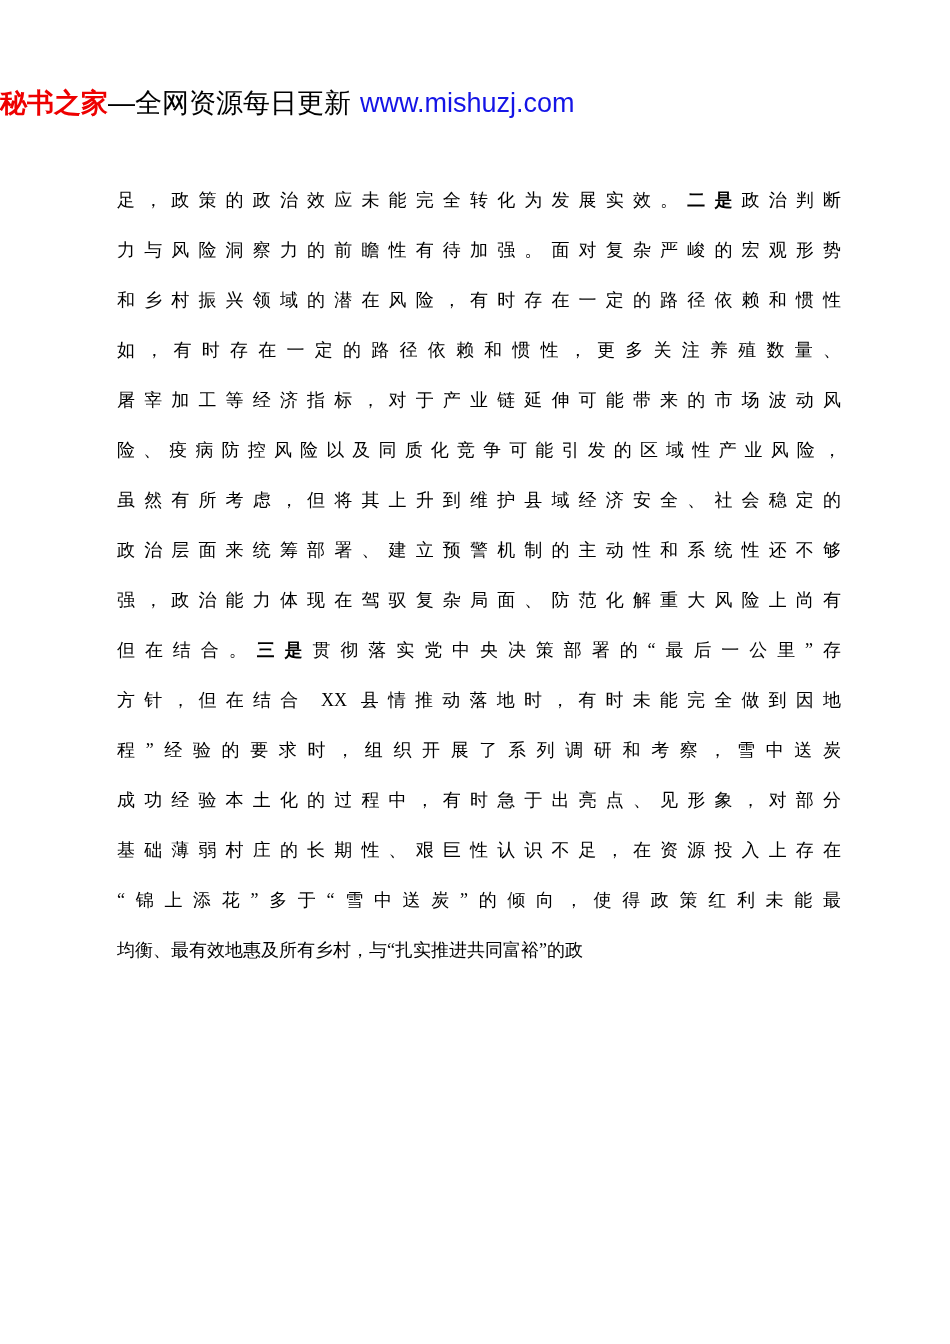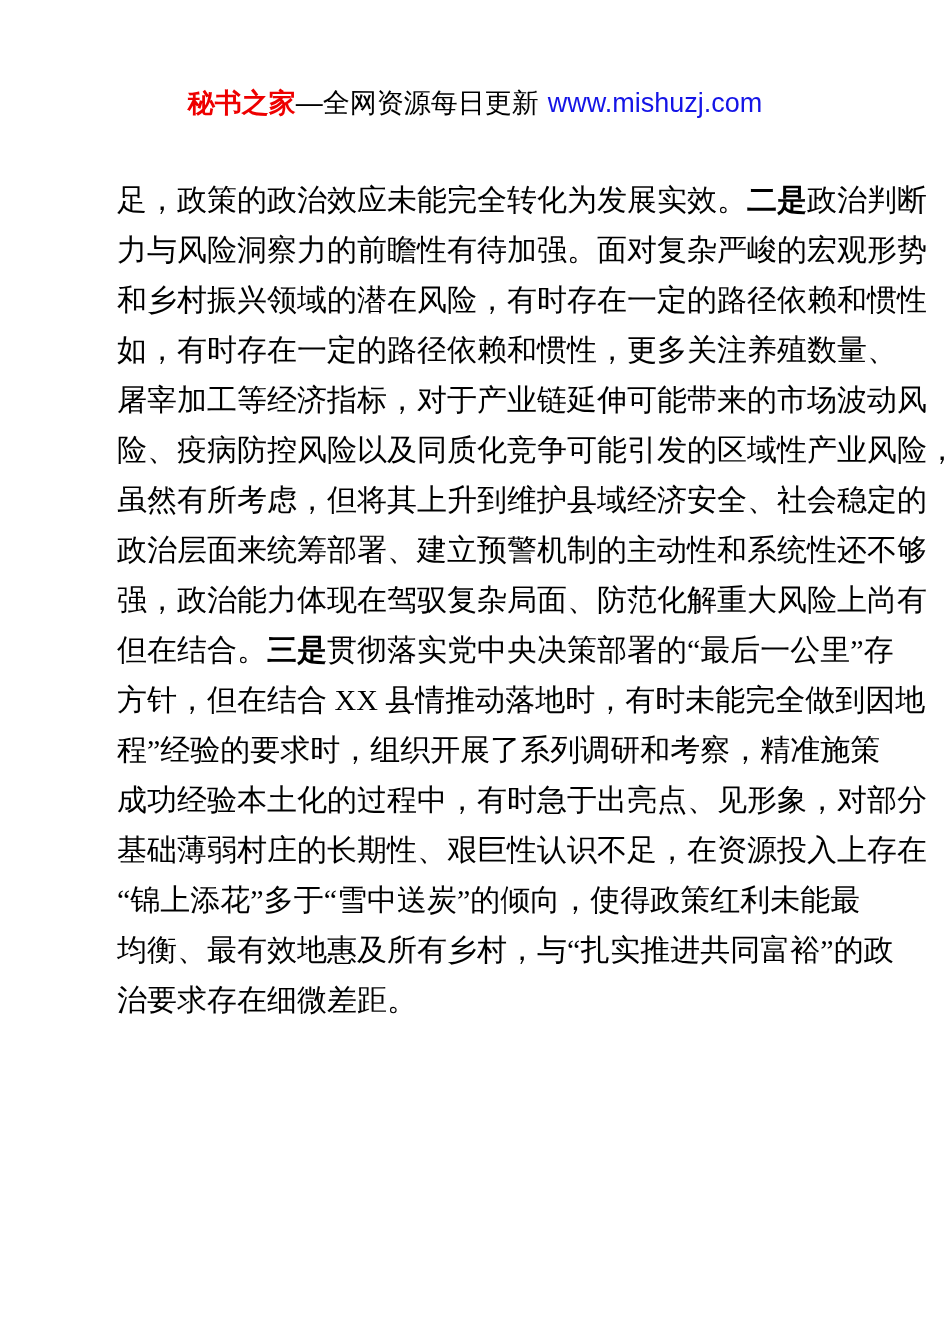--- a/index.html
+++ b/index.html
@@ -9,37 +9,37 @@
     font-family: "DejaVu Sans", sans-serif;
   }
   .page {
     box-sizing: border-box;
     width: 950px; height: 1344px;
     background: var(--page-bg, #ffffff);
     padding-top: 88px;
     overflow: hidden;
   }
   .header {
-    text-align: center;
+    text-align: left;
     font-family: "Liberation Sans", sans-serif;
     font-size: 27px;
     line-height: 30px;
     white-space: nowrap;
     color: var(--tagline-color, #000000);
   }
   .site-name {
     color: var(--site-name-color, #ee0000);
     font-weight: bold;
   }
   .tagline { margin-right: 9px; }
   .site-url { color: var(--url-color, #1414e6); }
   .doc-body {
     margin: 57px 109px 0 117px;
     font-family: "Liberation Serif", serif; 
-    font-size: 30px;
+    font-size: 18px;
     color: var(--text-color, #000000);
   }
   .body-line {
     height: 50px;
     line-height: 50px;
     white-space: nowrap;
     text-align: justify;
     text-align-last: justify;
   }
   .body-line:last-child { text-align-last: left; }
@@ -57,20 +57,19 @@
       <div class="body-line"><span>力与风险洞察力的前瞻性有待加强。面对复杂严峻的宏观形势</span></div>
       <div class="body-line"><span>和乡村振兴领域的潜在风险，有时存在一定的路径依赖和惯性</span></div>
       <div class="body-line"><span>如，有时存在一定的路径依赖和惯性，更多关注养殖数量、</span></div>
       <div class="body-line"><span>屠宰加工等经济指标，对于产业链延伸可能带来的市场波动风</span></div>
       <div class="body-line"><span>险、疫病防控风险以及同质化竞争可能引发的区域性产业风险，</span></div>
       <div class="body-line"><span>虽然有所考虑，但将其上升到维护县域经济安全、社会稳定的</span></div>
       <div class="body-line"><span>政治层面来统筹部署、建立预警机制的主动性和系统性还不够</span></div>
       <div class="body-line"><span>强，政治能力体现在驾驭复杂局面、防范化解重大风险上尚有</span></div>
       <div class="body-line"><span>但在结合。</span><span class="bold">三是</span><span>贯彻落实党中央决策部署的“最后一公里”存</span></div>
       <div class="body-line"><span>方针，但在结合 XX 县情推动落地时，有时未能完全做到因地</span></div>
-      <div class="body-line"><span>程”经验的要求时，组织开展了系列调研和考察，精准施策</span></div>
+      <div class="body-line"><span>程”经验的要求时，组织开展了系列调研和考察，雪中送炭</span></div>
       <div class="body-line"><span>成功经验本土化的过程中，有时急于出亮点、见形象，对部分</span></div>
       <div class="body-line"><span>基础薄弱村庄的长期性、艰巨性认识不足，在资源投入上存在</span></div>
       <div class="body-line"><span>“锦上添花”多于“雪中送炭”的倾向，使得政策红利未能最</span></div>
       <div class="body-line"><span>均衡、最有效地惠及所有乡村，与“扎实推进共同富裕”的政</span></div>
-      <div class="body-line"><span>治要求存在细微差距。</span></div>
     </div>
 </div>
 
 </body></html>

